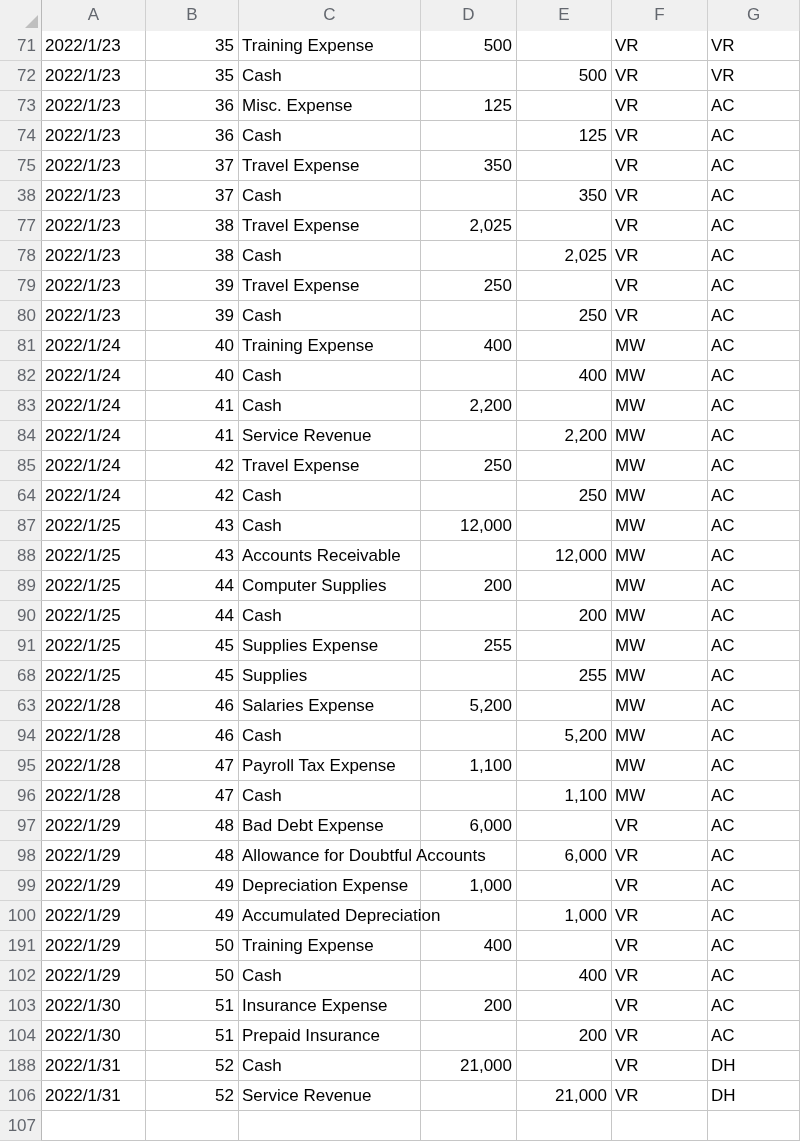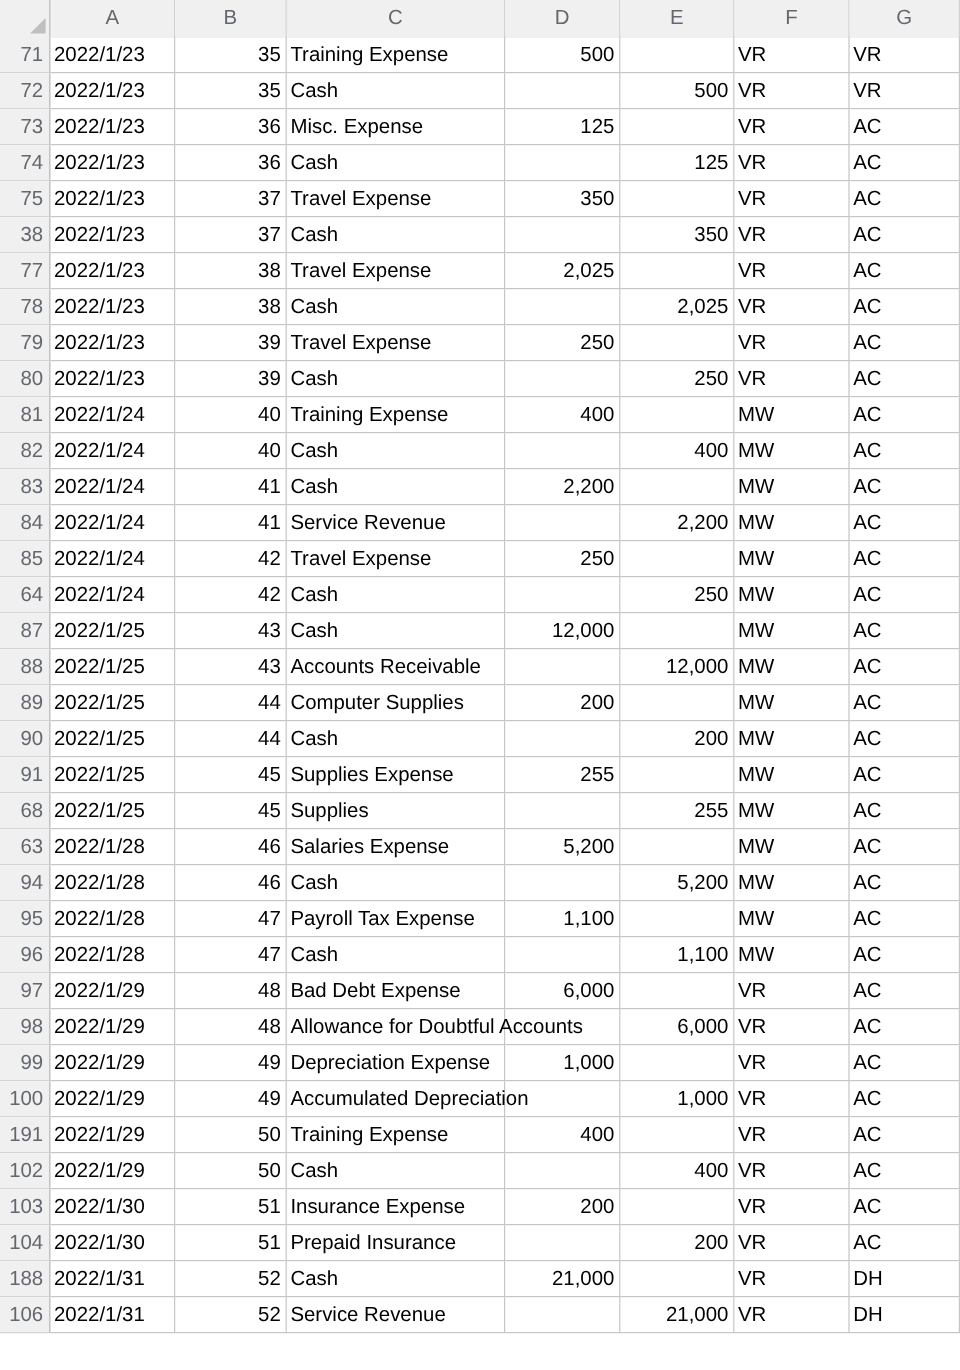--- a/index.html
+++ b/index.html
@@ -540,15 +540,25 @@
         <div class="rowhead">106</div>
         <div class="cell txt" style="left: 42px; width: 104px;">2022/1/31</div>
         <div class="cell num" style="left: 146px; width: 93px;">52</div>
         <div class="cell txt" style="left: 239px; width: 182px; color: transparent;">Service Revenue</div>
         <div class="cell num" style="left: 421px; width: 96px;"></div>
         <div class="cell num" style="left: 517px; width: 95px;">21,000</div>
         <div class="cell txt" style="left: 612px; width: 96px;">VR</div>
         <div class="cell txt" style="left: 708px; width: 92px;">DH</div>
         <div class="overflow-text" style="left: 239px; width: 278px;">Service Revenue</div>
       </div>
+      <div class="row">
+        <div class="rowhead">107</div>
+        <div class="cell txt" style="left: 42px; width: 104px;"></div>
+        <div class="cell num" style="left: 146px; width: 93px;"></div>
+        <div class="cell txt" style="left: 239px; width: 182px;"></div>
+        <div class="cell num" style="left: 421px; width: 96px;"></div>
+        <div class="cell num" style="left: 517px; width: 95px;"></div>
+        <div class="cell txt" style="left: 612px; width: 96px;"></div>
+        <div class="cell txt" style="left: 708px; width: 92px;"></div>
+      </div>
     </div>
 
 </div>
 
 </body></html>

